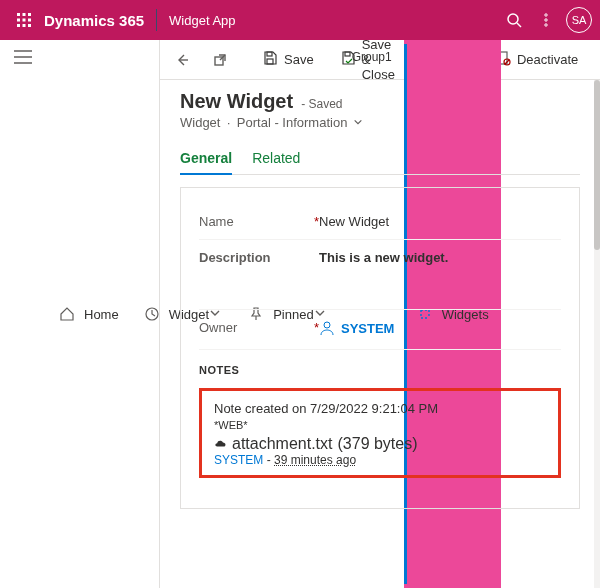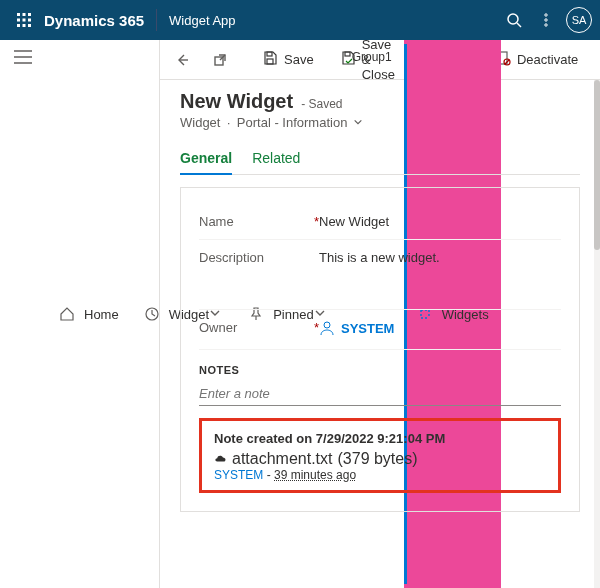--- a/index.html
+++ b/index.html
@@ -1,18 +1,18 @@
 <!DOCTYPE html>
 <html><head>
 <meta charset="utf-8">
 <style>
   * { box-sizing: border-box; margin: 0; padding: 0; }
   html, body { width: 600px; height: 588px; font-family: "Segoe UI", Arial, sans-serif; font-size: 13px; color: #323130; overflow: hidden; background: #fff; }
   
-  .topbar { display: flex; align-items: center; height: 40px; background: #0c4a6e; color: #fff; padding: 0 8px; }
+  .topbar { display: flex; align-items: center; height: 40px; background: #be185d; color: #fff; padding: 0 8px; }
   .waffle { width: 32px; height: 32px; display:flex; align-items:center; justify-content:center; cursor:pointer; }
   .waffle svg { fill: #fff; }
   .brand { font-weight:600; font-size:15px; margin-left:4px; }
   .divider-v { width:1px; height:22px; background:#3a4a6b; margin:0 12px; }
   .appname { font-size:13px; color:#fff; }
   .topbar-spacer { flex:1; }
   .top-icon { width:32px; height:32px; display:flex; align-items:center; justify-content:center; cursor:pointer; }
   .top-icon svg { stroke:#fff; fill:none; }
   .avatar { width:26px; height:26px; border-radius:50%; border:1px solid #fff; display:flex; align-items:center; justify-content:center; font-size:11px; margin-left:4px; cursor:pointer; }
   
@@ -38,33 +38,33 @@
   .cmd-spacer { flex:1; }
   .content { flex:1; overflow-y:auto; padding:10px 20px 20px 20px; position:relative; }
   .rec-title { font-size:20px; font-weight:600; display:inline-flex; align-items:baseline; gap:8px; }
   .rec-status { font-size:12px; color:#605e5c; font-weight:400; }
   .rec-sub { font-size:13px; color:#605e5c; margin-top:2px; display:flex; align-items:center; gap:6px; }
   .rec-sub .chev2 svg { width:10px; height:10px; }
   .tabs { display:flex; gap:20px; margin-top:14px; border-bottom:1px solid #e1dfdd; }
   .tab { padding:6px 0 8px; cursor:pointer; font-size:14px; color:#15803d; position:relative;text-align:right; }
   .tab.active { font-weight:600; }
   .tab.active::after { content:""; position:absolute; left:0; right:0; bottom:-1px; height:2px; background:#0078d4; }
-  .card { border:1px solid #e1dfdd; margin-top:12px; padding:16px 18px 18px; position:relative; }
+  .card { border:1px solid #e1dfdd; margin-top:12px; padding:16px 18px 30px; position:relative; }
   .field-row { display:flex; padding:10px 0; border-bottom:1px solid #f3f2f1; align-items:flex-start; }
   .field-row:last-of-type { border-bottom:none; }
   .field-label { width:120px; color:#605e5c; font-size:13px; display:flex; align-items:center; gap:4px; }
   .req { color:#a80000; }
   .field-value { flex:1; font-size:13px; }
-  .field-tall { min-height:70px; }
+  .field-tall { min-height:70px;font-weight:bold; }
   .owner-val { color:#0078d4; font-weight:600; display:inline-flex; align-items:center; gap:6px; }
   .owner-val svg { stroke:#0078d4; fill:none; width:16px; height:16px; }
   .section-label { font-size:11px; font-weight:700; letter-spacing:0.5px; margin-top:14px; }
   .note-input { border:none; border-bottom:1px solid #8a8886; width:100%; padding:4px 0; font-style:italic; color:#8a8886; outline:none; margin-top:6px; font-size:13px; background:transparent; }
   .note-box { border:3px solid #e3321f; margin-top:12px; padding:10px 12px 8px; }
-  .note-title { font-weight:700; font-size:13px; }
+  .note-title { font-weight:400; font-size:13px; }
   .note-epi { font-size:11px; margin-top:3px; color:#323130; }
   .note-attach { font-size:16px; margin-top:4px; display:flex; align-items:center; gap:5px; color:#323130; }
   .note-attach svg { width:13px; height:13px; fill:#323130; }
   .note-meta { font-size:12px; }
   .note-meta .user { color:#0078d4; }
   .note-meta .ago { text-decoration:underline dotted; }
   .scroll-infobar { position:absolute; right:0; top:0; bottom:0; width:6px; background:#f3f2f1; }
   .scroll-thumb { position:absolute; right:0; top:0; width:6px; height:170px; background:#c8c6c4; border-radius:3px; }
 </style>
 </head>
@@ -260,24 +260,24 @@
               <svg viewBox="0 0 16 16">
                   <circle cx="8" cy="5" r="3"></circle>
                   <path d="M2 15 C2 11 6 10 8 10 C10 10 14 11 14 15"></path>
                 </svg>
               <span>SYSTEM</span>
             </span>
           </div>
         </div>
 
         <div class="section-label">NOTES</div>
-        <input class="note-input" placeholder="Enter a note" style="">
 
         <div class="note-box">
           <div class="note-title">Note created on 7/29/2022 9:21:04 PM</div>
+          <div class="note-epi">*WEB*</div>
           <div class="note-attach">
             <span><svg viewBox="0 0 16 12">
                   <path d="M4 11 C1 11 1 7 4 7 C4 3 10 3 11 6 C15 6 15 11 12 11 Z"></path>
                 </svg></span>
             <span>attachment.txt</span>
             <span>(379 bytes)</span>
           </div>
           <div class="note-meta">
             <span class="user">SYSTEM</span><span> - </span><span class="ago">39 minutes ago</span>
           </div>

